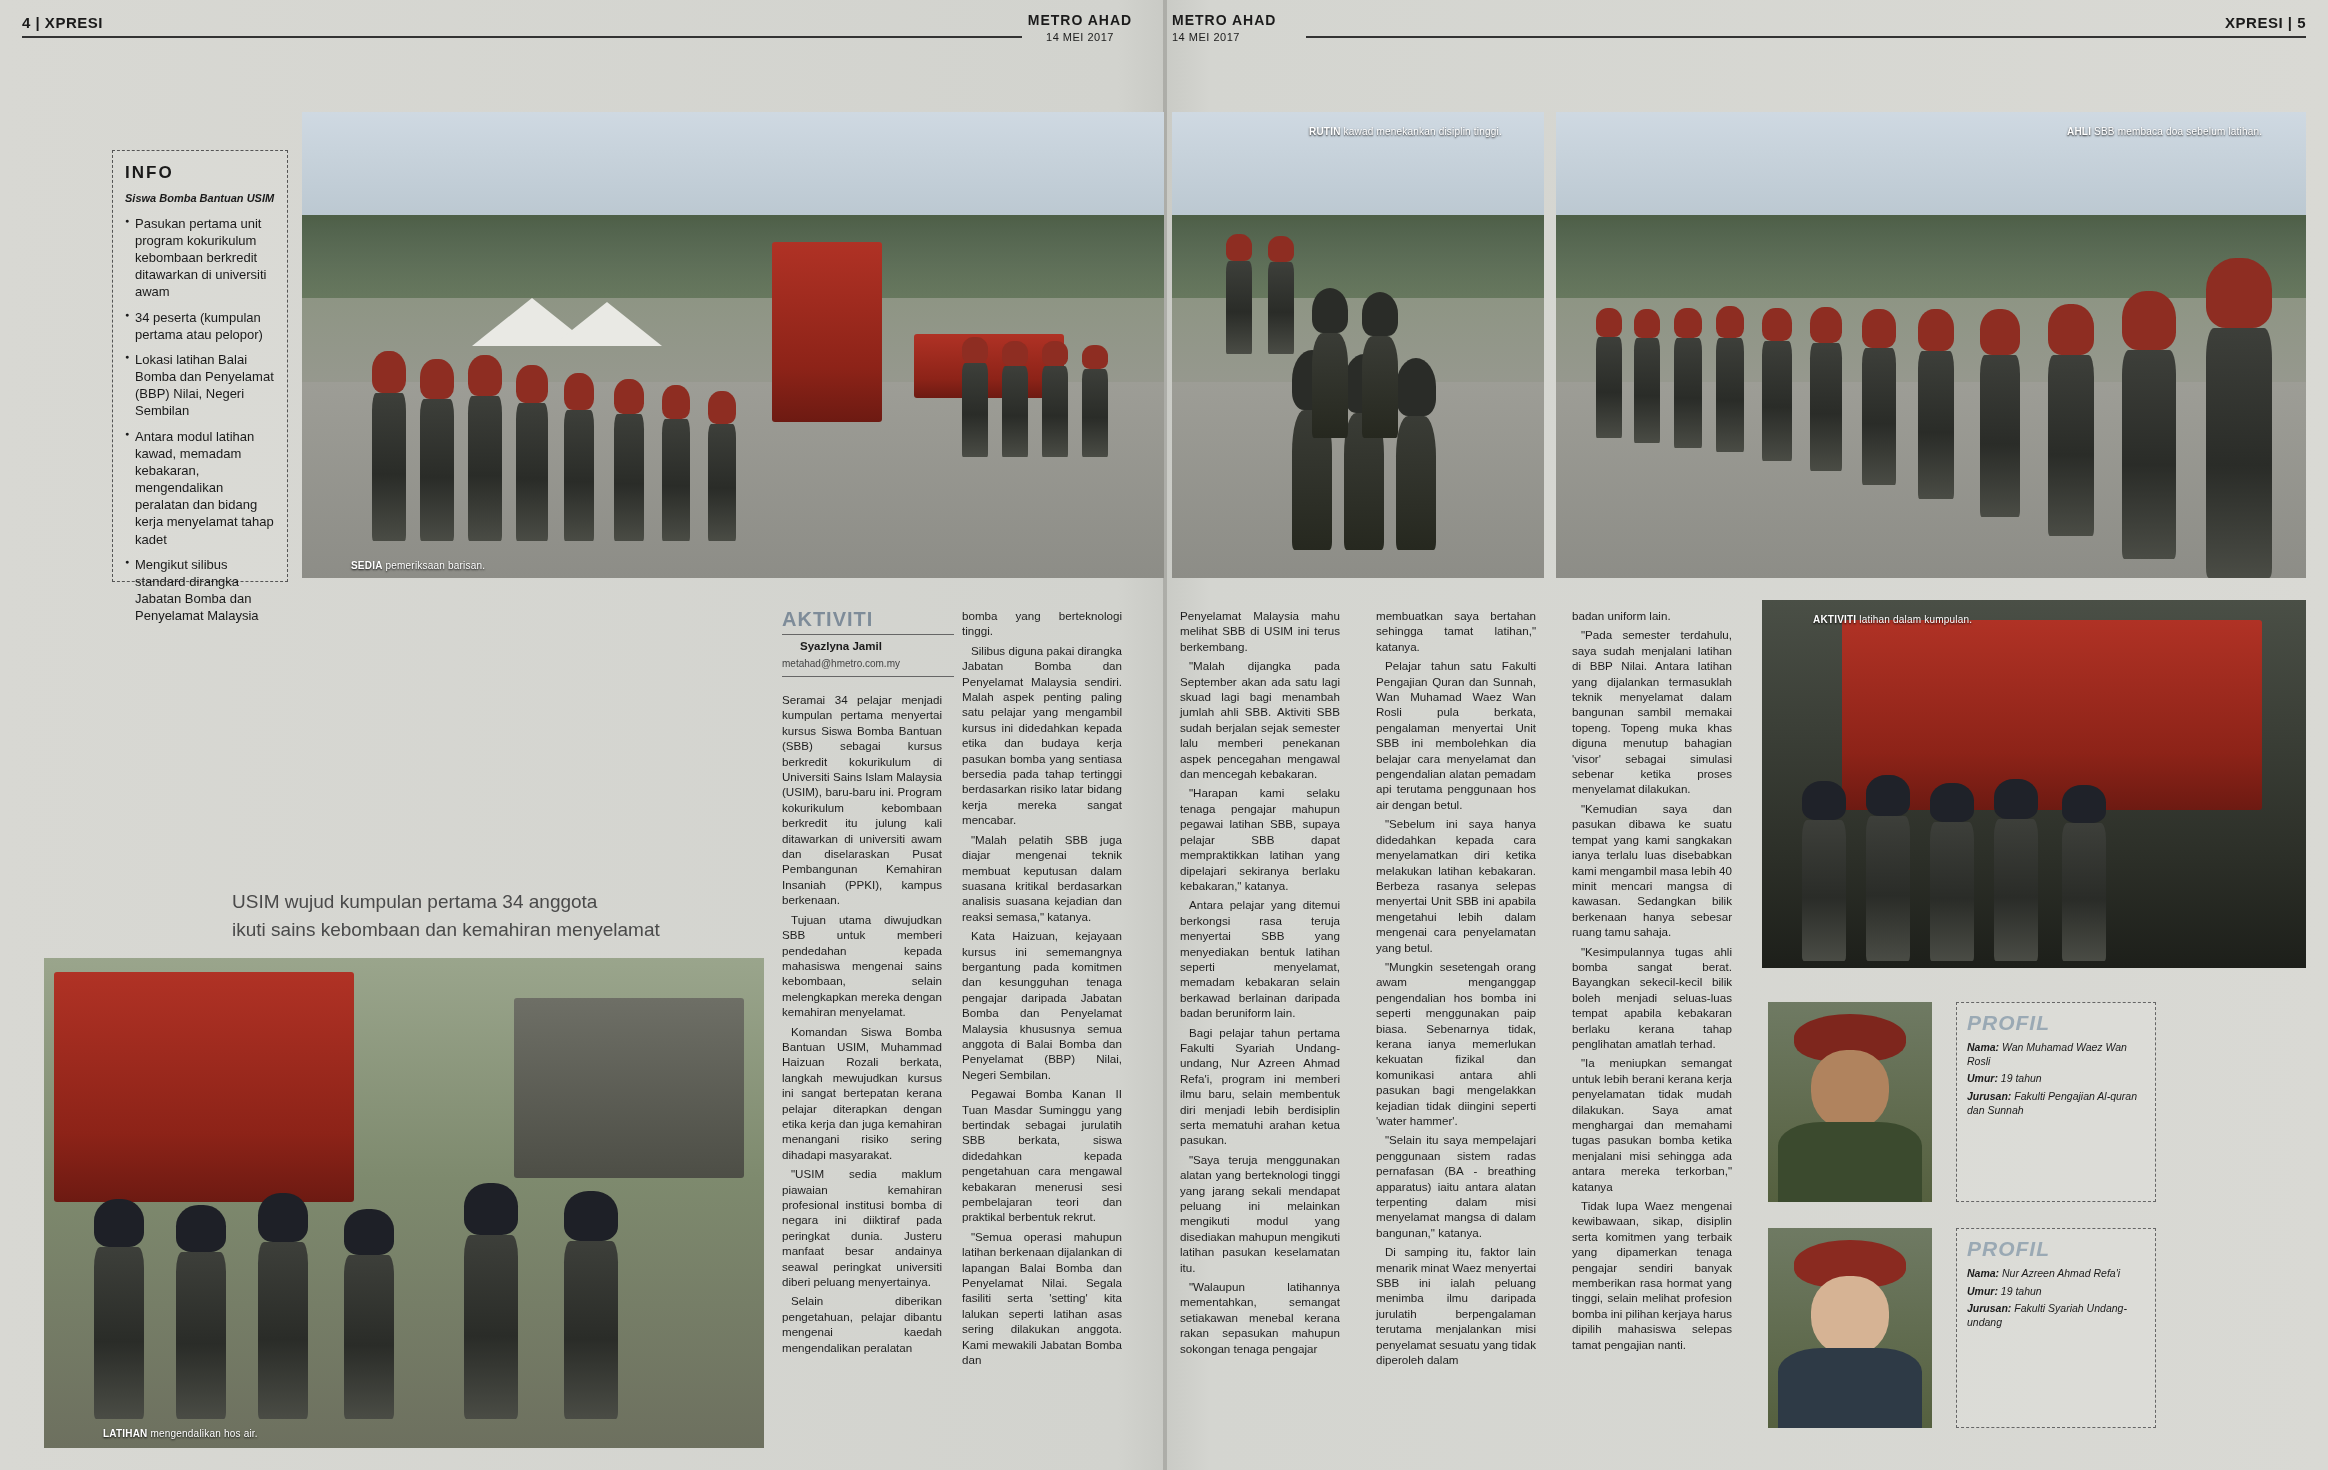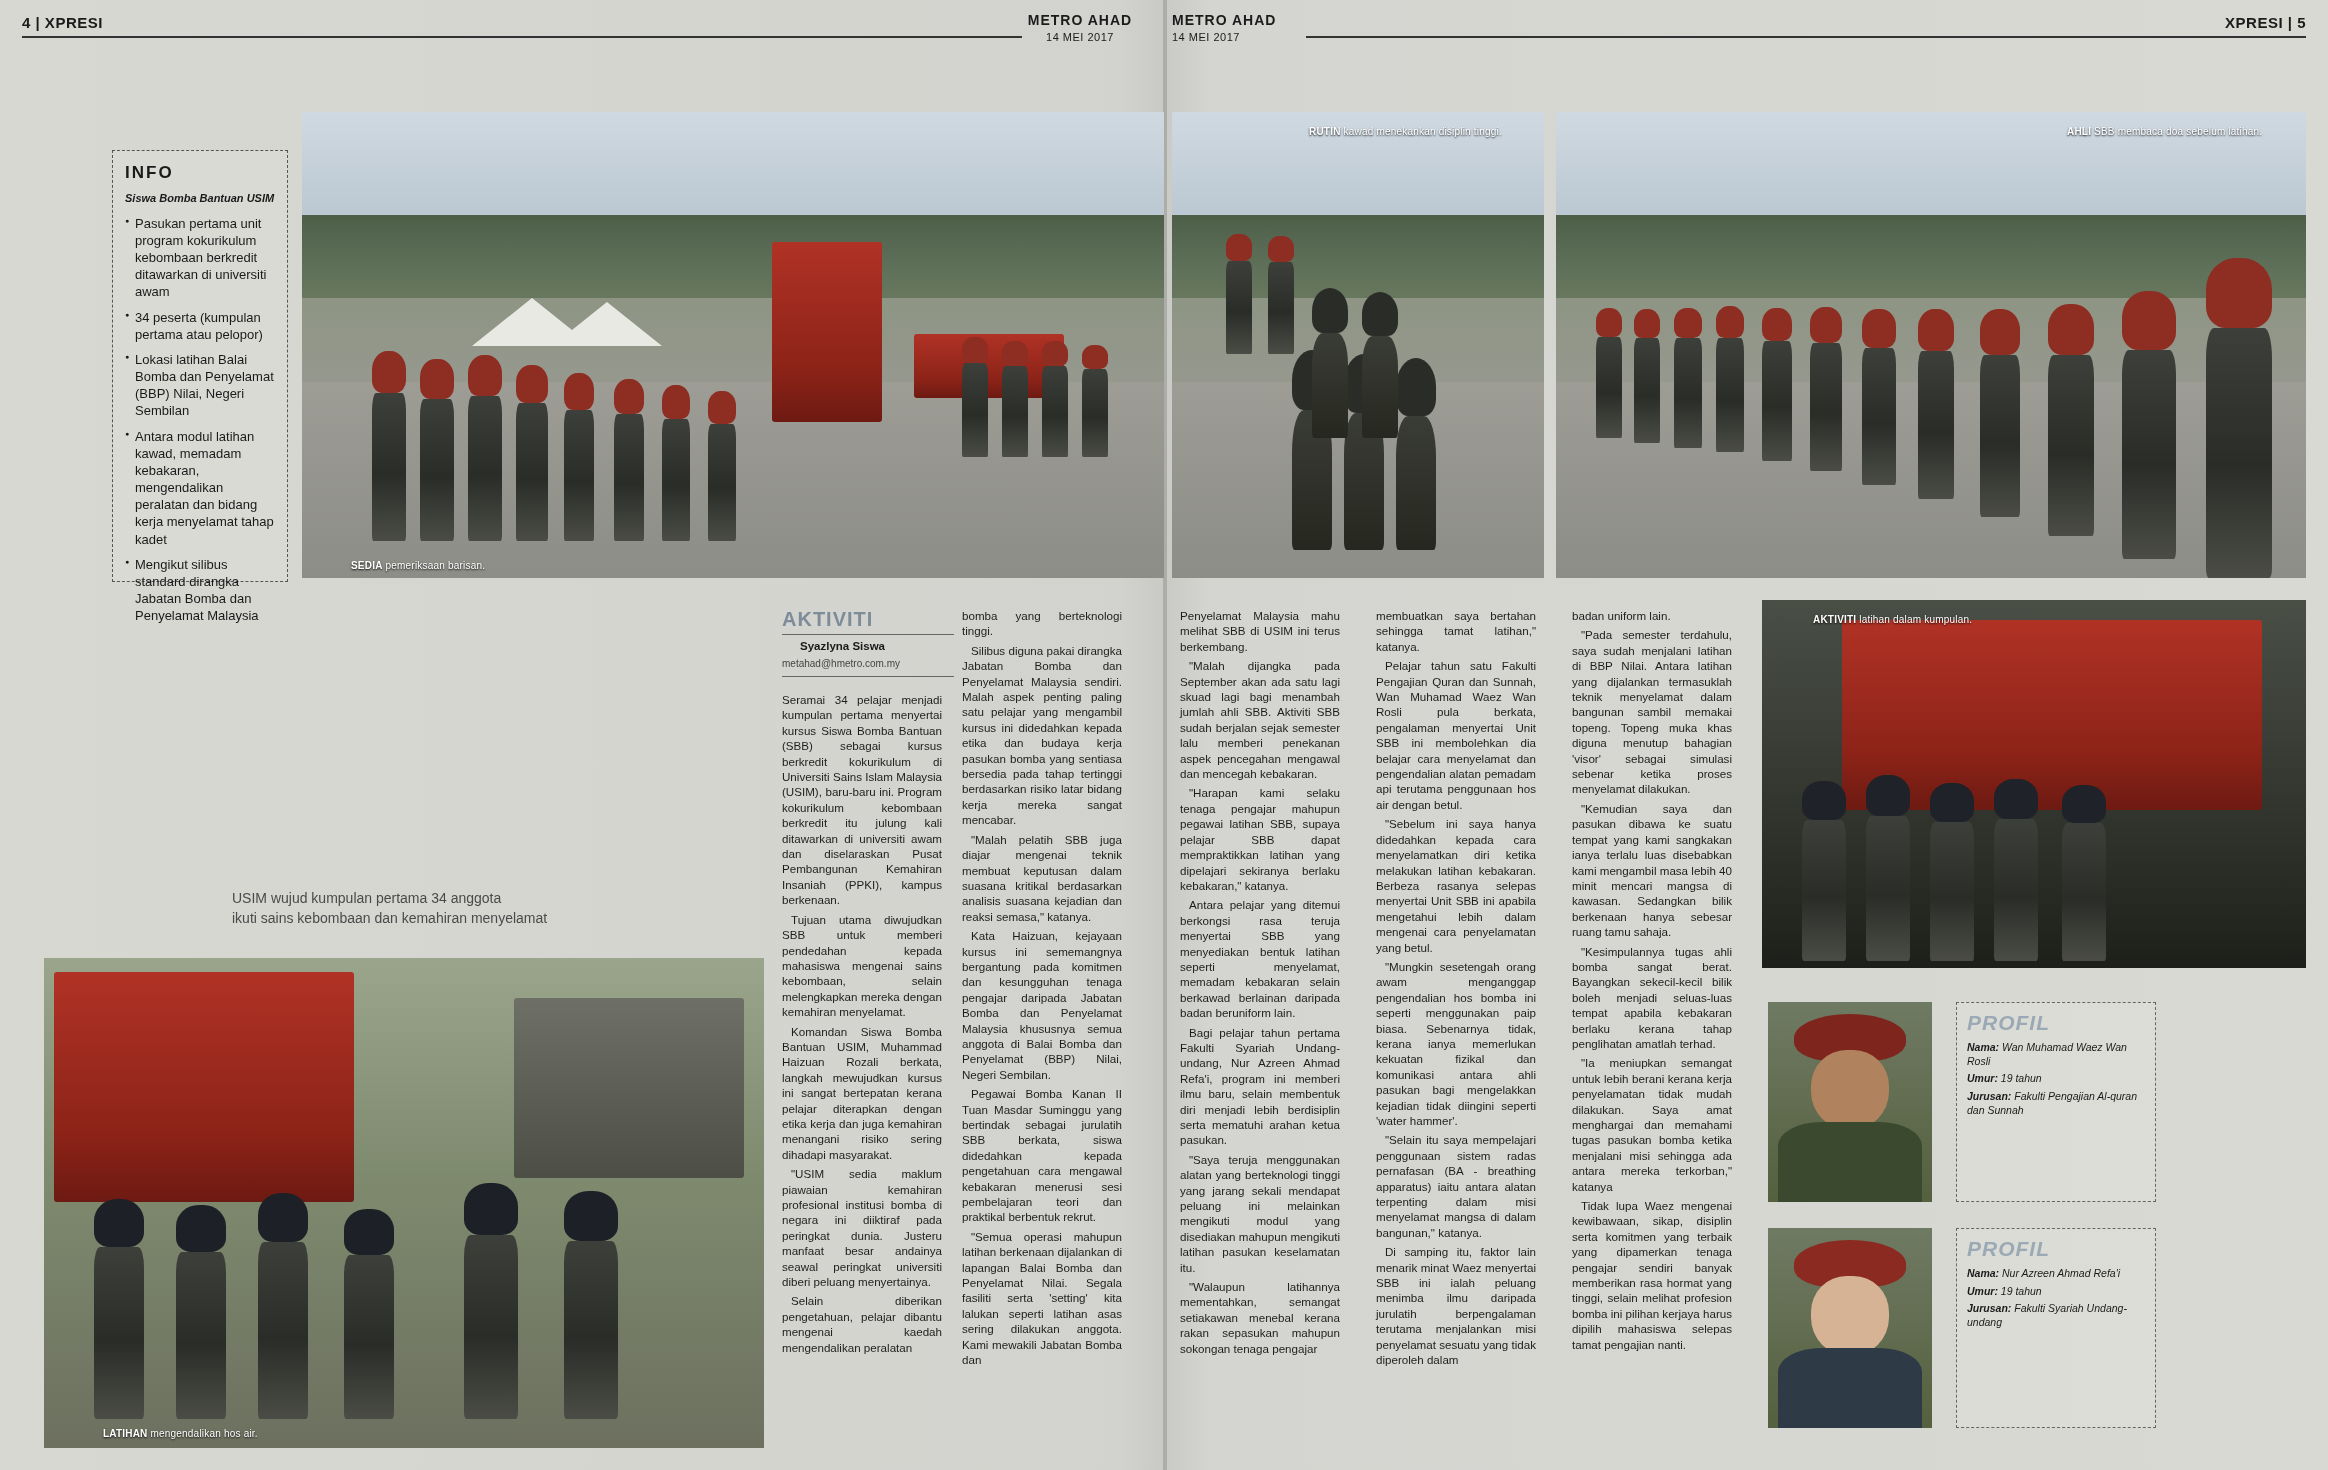--- a/index.html
+++ b/index.html
@@ -170,21 +170,21 @@
     font-style: italic;
     font-size: 86px;
     line-height: 0.92;
     letter-spacing: -2px;
     color: #8fa6b4;
     text-shadow: 2px 2px 0 rgba(255,255,255,0.35);
   }
   .standfirst {
     position: absolute;
     font-family: "Liberation Sans", sans-serif;
-    font-size: 14px;
+    font-size: 19px;
     line-height: 1.45;
     color: #4a4a4a;
   }
 
   
   .kicker {
     position: absolute;
     font-family: "Liberation Sans", sans-serif;
     font-weight: bold;
     font-size: 20px;
@@ -518,21 +518,21 @@
     </ul>
   </div>
 
   <div class="standfirst" style="left:232px; top:888px; width:560px;">
     <div>USIM wujud kumpulan pertama 34 anggota</div>
     <div>ikuti sains kebombaan dan kemahiran menyelamat</div>
   </div>
 
   <div class="kicker" style="left:782px; top:608px;">AKTIVITI</div>
   <div class="byline-rule" style="left:782px; top:634px; width:172px;"></div>
-  <div class="byline-name" style="left:800px; top:640px;">Syazlyna Siswa</div>
+  <div class="byline-name" style="left:800px; top:640px;">Syazlyna Jamil</div>
   <div class="byline-mail" style="left:782px; top:658px;">metahad@hmetro.com.my</div>
   <div class="byline-rule" style="left:782px; top:676px; width:172px;"></div>
 
   <div class="col" style="left:782px; top:692px; width:160px; height:756px;">
     <p class="first">Seramai 34 pelajar menjadi kumpulan pertama menyertai kursus Siswa Bomba Bantuan (SBB) sebagai kursus berkredit kokurikulum di Universiti Sains Islam Malaysia (USIM), baru-baru ini. Program kokurikulum kebombaan berkredit itu julung kali ditawarkan di universiti awam dan diselaraskan Pusat Pembangunan Kemahiran Insaniah (PPKI), kampus berkenaan.</p>
     <p>Tujuan utama diwujudkan SBB untuk memberi pendedahan kepada mahasiswa mengenai sains kebombaan, selain melengkapkan mereka dengan kemahiran menyelamat.</p>
     <p>Komandan Siswa Bomba Bantuan USIM, Muhammad Haizuan Rozali berkata, langkah mewujudkan kursus ini sangat bertepatan kerana pelajar diterapkan dengan etika kerja dan juga kemahiran menangani risiko sering dihadapi masyarakat.</p>
     <p>"USIM sedia maklum piawaian kemahiran profesional institusi bomba di negara ini diiktiraf pada peringkat dunia. Justeru manfaat besar andainya seawal peringkat universiti diberi peluang menyertainya.</p>
     <p>Selain diberikan pengetahuan, pelajar dibantu mengenai kaedah mengendalikan peralatan</p>
   </div>

